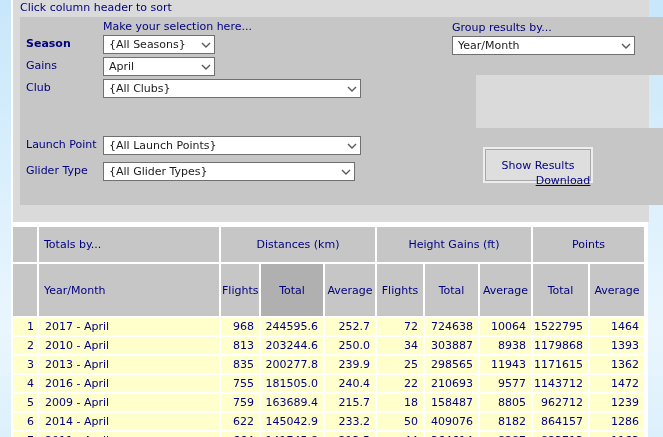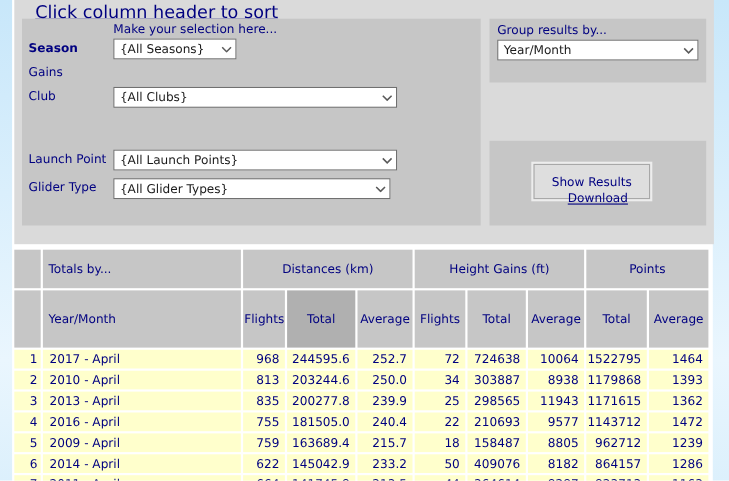--- a/index.html
+++ b/index.html
@@ -7,23 +7,23 @@
   .page{position:relative;width:663px;height:437px;overflow:hidden;background:#ffffff;}
   .side-strip{position:absolute;top:0;height:437px;background:linear-gradient(180deg,#c8e7fa 0%,#daeffc 40%,#eaf6fe 75%,#dcf0fc 100%);}
   .strip-left{left:0;width:11px;}
   .strip-right{left:648px;width:15px;}
 
   .back-btn{position:absolute;left:477px;top:-13px;width:171px;height:24px;
     background:#d9d9d9;border:1px solid #6e6e6e;color:#000080;font-size:11px;
     font-family:inherit;text-align:center;padding:0;cursor:pointer;}
 
   .form-outer{position:absolute;left:13px;top:0;width:636px;height:222px;background:#dadada;}
-  .sort-hint{position:absolute;left:19px;top:1px;font-size:16px;color:#000080;text-decoration:underline;}
-
-  .panel{position:absolute;background:#c6c6c6;}
+  .sort-hint{position:absolute;left:7px;top:1px;font-size:11px;color:#000080;}
+
+  .panel{position:absolute;background:#c6c6c6;padding-left:39px;}
   .panel-left{left:7px;top:17px;width:417px;height:188px;}
   .panel-group{left:432px;top:17px;width:197px;height:58px;}
   .panel-actions{left:432px;top:128px;width:197px;height:77px;}
 
   .panel-title{position:absolute;left:83px;top:3px;font-size:11px;color:#000080;white-space:nowrap;}
   .fld-label{position:absolute;left:6px;font-size:11px;color:#000080;white-space:nowrap;}
   .select{position:absolute;height:19px;background:#ffffff;border:1px solid #707070;
     box-sizing:border-box;cursor:default;display:flex;align-items:center;}
   .select .val{flex:1;font-size:11px;color:#1b1b1b;padding-left:5px;white-space:nowrap;overflow:hidden;}
   .select .chev{width:16px;display:flex;align-items:center;justify-content:center;}
@@ -68,20 +68,28 @@
       <div class="select" style="left:83px;top:18px;width:112px;">
         <span class="val">{All Seasons}</span>
         <span class="chev">
             <svg width="10" height="6" viewBox="0 0 10 6">
               <polyline points="1,1 5,5 9,1" fill="none" stroke="#5a5a5a" stroke-width="1.4"></polyline>
             </svg>
           </span>
       </div>
 
       <div class="fld-label" style="top:42px;">Gains</div>
+      <div class="select" style="left:83px;top:40px;width:112px;">
+        <span class="val">April</span>
+        <span class="chev">
+            <svg width="10" height="6" viewBox="0 0 10 6">
+              <polyline points="1,1 5,5 9,1" fill="none" stroke="#5a5a5a" stroke-width="1.4"></polyline>
+            </svg>
+          </span>
+      </div>
 
       <div class="fld-label" style="top:64px;">Club</div>
       <div class="select" style="left:83px;top:62px;width:258px;">
         <span class="val">{All Clubs}</span>
         <span class="chev">
             <svg width="10" height="6" viewBox="0 0 10 6">
               <polyline points="1,1 5,5 9,1" fill="none" stroke="#5a5a5a" stroke-width="1.4"></polyline>
             </svg>
           </span>
       </div>

